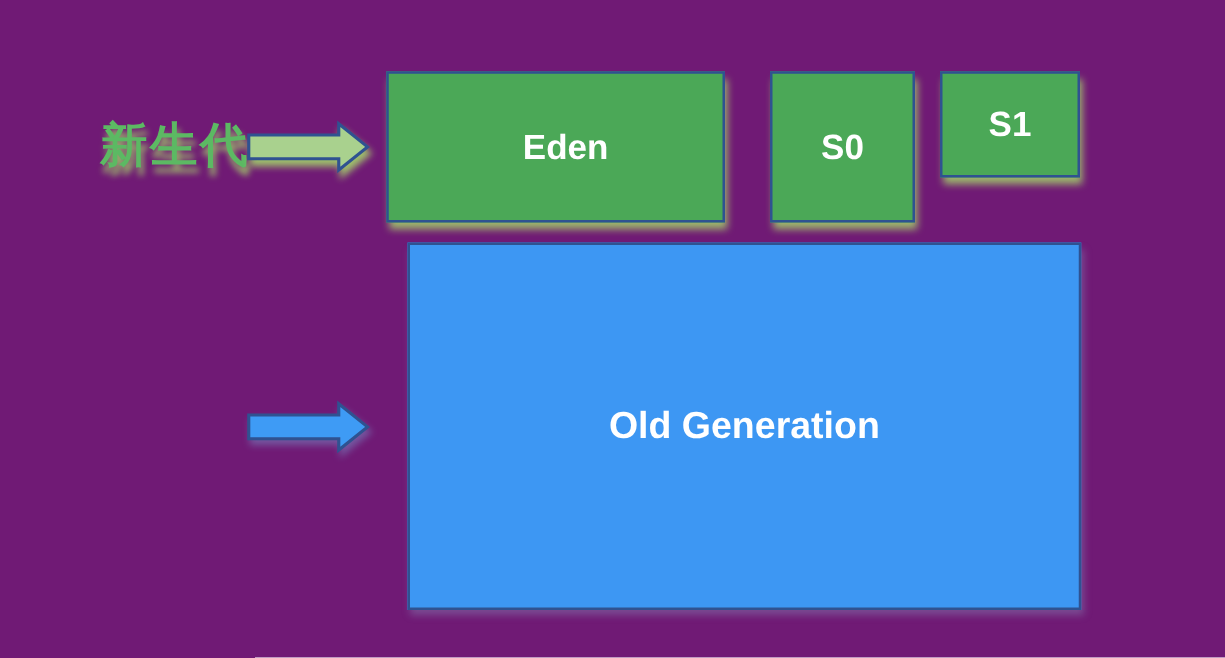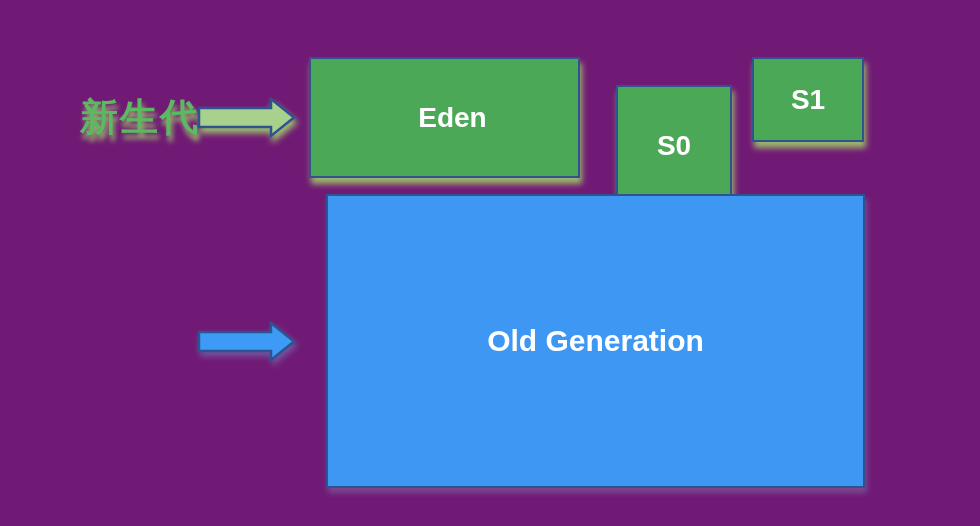--- a/index.html
+++ b/index.html
@@ -76,21 +76,21 @@
     background: #4ba857;
     box-shadow: 2px 6px 6px rgba(163, 211, 106, 0.85);
     font-size: 28px;
   }
   .mem-box.blue {
     background: #3d97f3;
     box-shadow: 2px 5px 6px rgba(140, 165, 200, 0.35);
     font-size: 30px;
   }
   .box-eden { left: 309px; top: 57px;  width: 271px; height: 121px; padding-left: 16px; }
-  .box-s0   { left: 616px; top: 57px;  width: 116px; height: 121px; margin-top: 28px; }
+  .box-s0   { left: 616px; top: 57px;  width: 116px; height: 121px; }
   .box-s1   { left: 752px; top: 57px;  width: 112px; height: 85px; }
   .box-old  { left: 326px; top: 194px; width: 539px; height: 294px; }
 </style>
 </head>
 <body>
 
 <div class="canvas">
 
   <div class="row-label young">新生代</div>
 

